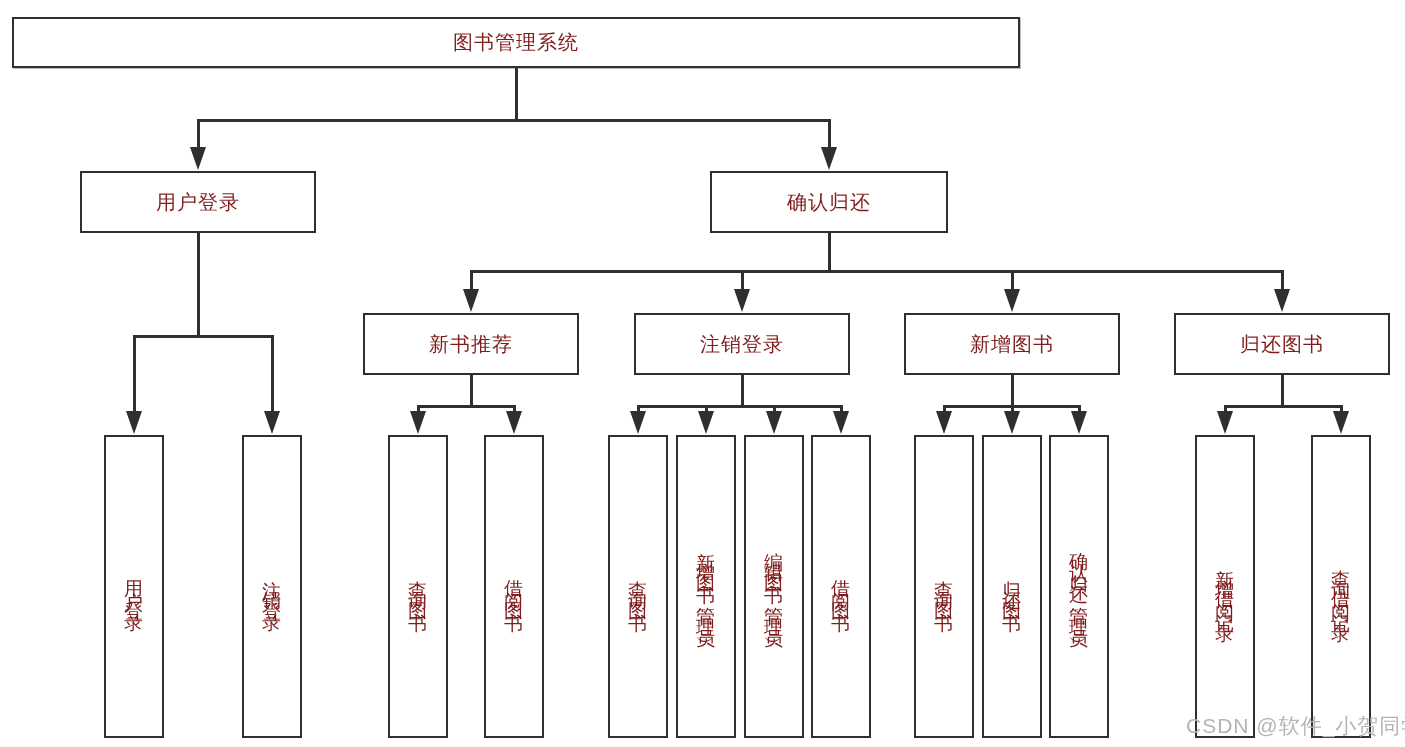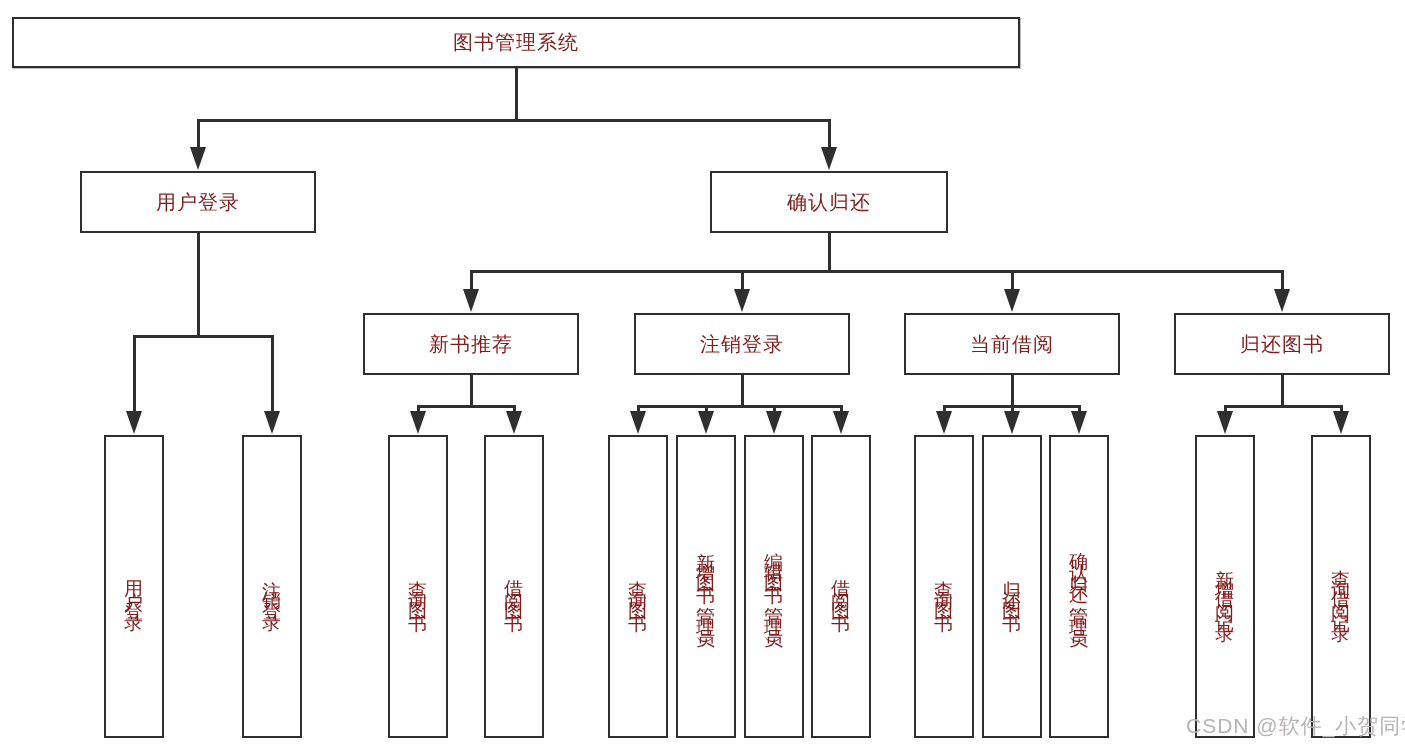--- a/index.html
+++ b/index.html
@@ -89,21 +89,21 @@
   <div class="arrow" style="left:1010.5px; top:270px; height:20px;"></div>
   <div class="arrow" style="left:1280.5px; top:270px; height:20px;"></div>
 
   <div class="box hbox" style="left:363px; top:313px; width:216px; height:62px;">
     <span>新书推荐</span>
   </div>
   <div class="box hbox" style="left:634px; top:313px; width:216px; height:62px;">
     <span>注销登录</span>
   </div>
   <div class="box hbox" style="left:904px; top:313px; width:216px; height:62px;">
-    <span>当前借阅</span>
+    <span>新增图书</span>
   </div>
   <div class="box hbox" style="left:1174px; top:313px; width:216px; height:62px;">
     <span>归还图书</span>
   </div>
 
   <div class="vl" style="left:469.5px; top:375px; height:33px;"></div>
   <div class="hl" style="left:416.5px; top:405px; width:99px;"></div>
   <div class="arrow" style="left:416.5px; top:405px; height:7px;"></div>
   <div class="arrow" style="left:512.5px; top:405px; height:7px;"></div>
 

